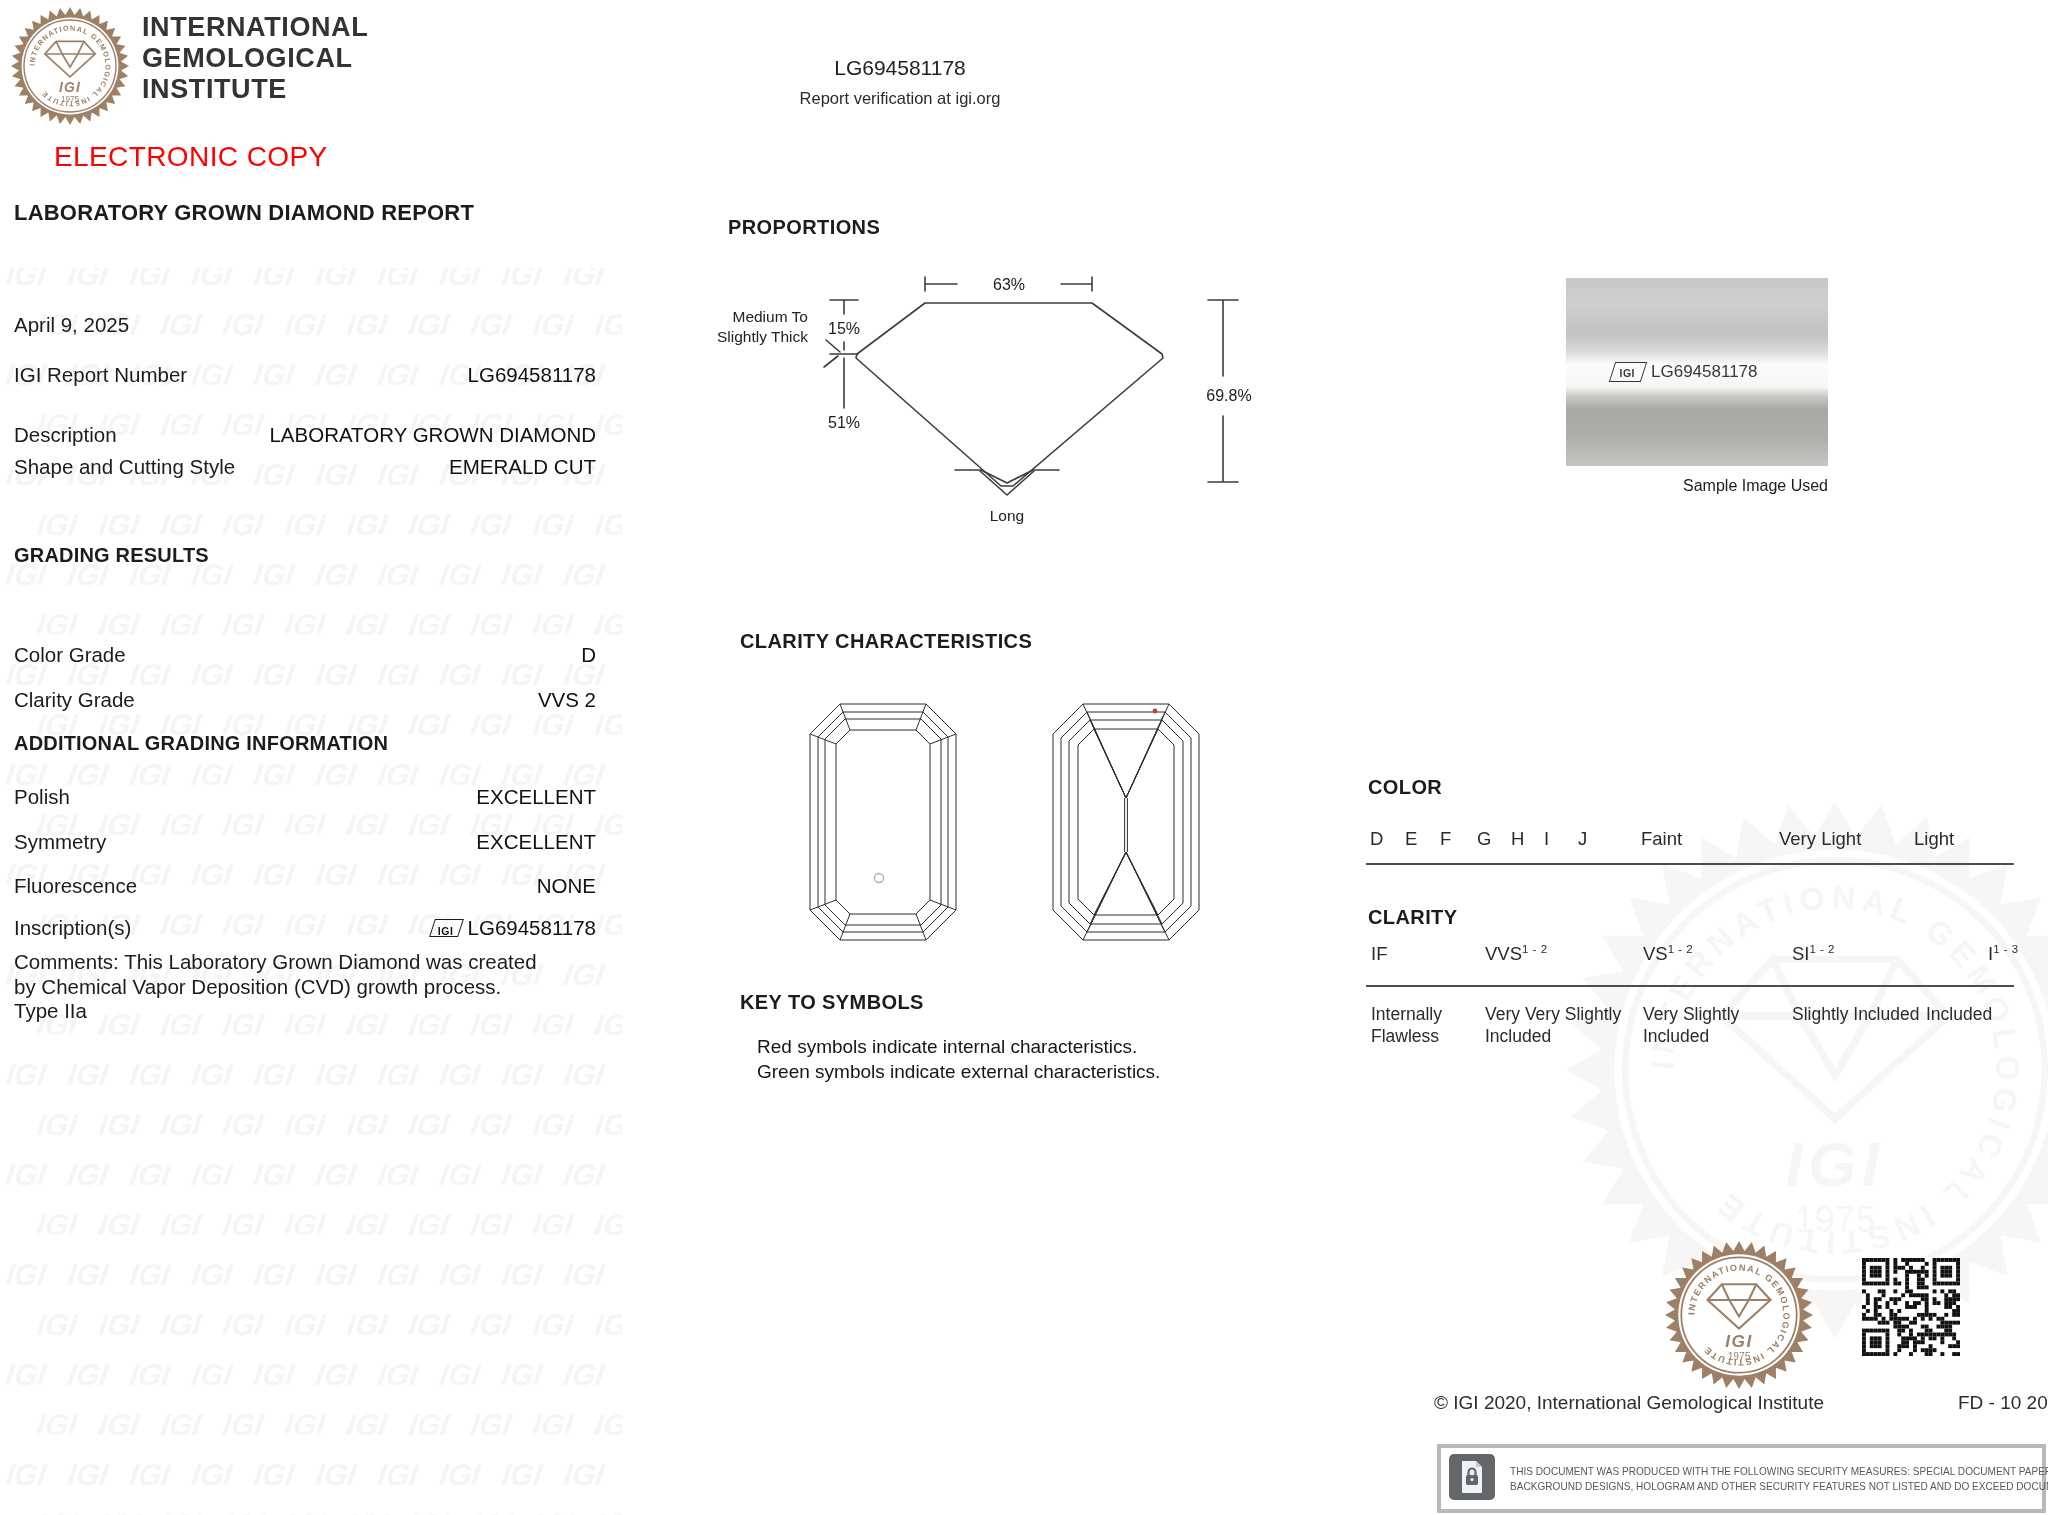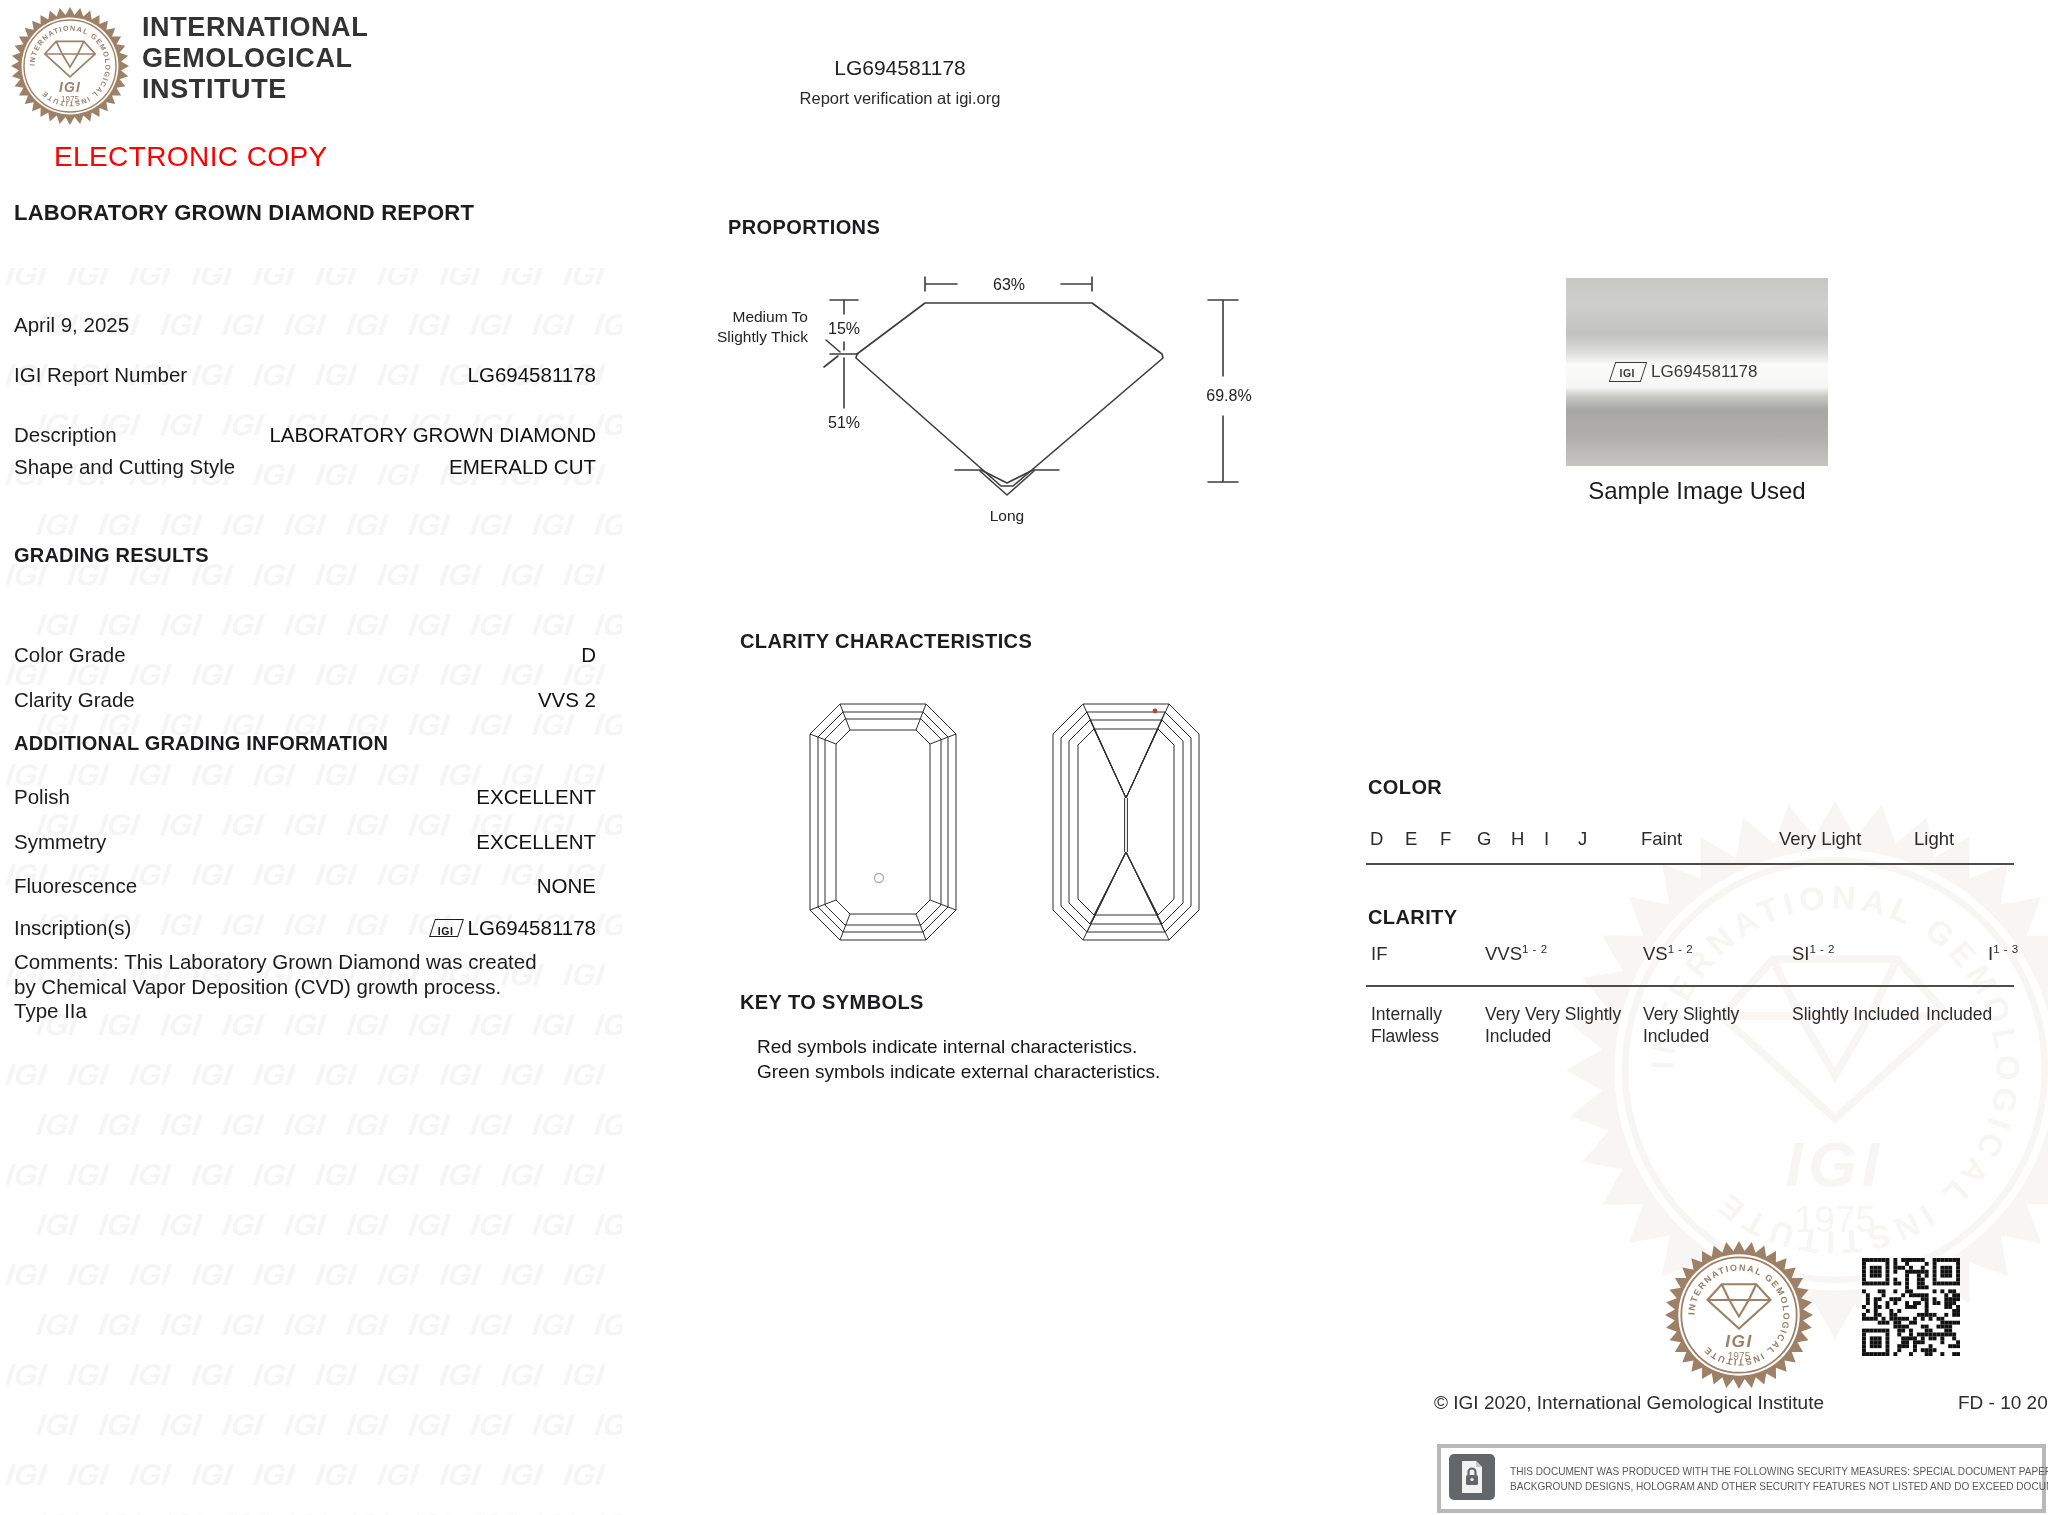--- a/index.html
+++ b/index.html
@@ -32,21 +32,21 @@
   
   .sec-title{position:absolute;font-size:20px;font-weight:bold;letter-spacing:.4px;}
   .prop-svg{position:absolute;left:640px;top:268px;}
   .prop-svg text{font-family:"Liberation Sans",sans-serif;fill:#222;}
   
   .sample-photo{position:absolute;left:1566px;top:278px;width:262px;height:188px;
      background:linear-gradient(180deg,#c7c7c5 0%,#cfcfcd 14%,#c2c2c0 30%,#dededc 40%,
      #fbfbf9 46%,#f6f6f4 58%,#c9c9c5 63%,#a7a7a3 70%,#afaeaa 84%,#c6c5c1 100%);}
   .sample-inscr{position:absolute;left:46px;top:84px;font-size:17px;color:#3a3a3c;display:flex;align-items:center;}
   .sample-inscr .igi-mark{border-color:#3a3a3c;width:30px;height:18px;line-height:17px;}
-  .sample-caption{position:absolute;left:1566px;top:477px;width:262px;text-align:center;font-size:24px;}
+  .sample-caption{position:absolute;left:1566px;top:477px;width:262px;text-align:right;font-size:16px;}
   
   .plot{position:absolute;}
   .key-line{position:absolute;left:757px;font-size:19px;color:#161616;}
   
   .scale-letter{position:absolute;font-size:18.5px;color:#2b2b2b;}
   .scale-line{position:absolute;left:1366px;width:648px;height:2px;background:#4d4d4d;}
   .cl-abbr{position:absolute;font-size:18.5px;color:#2b2b2b;}
   .cl-abbr sup{font-size:11.5px;vertical-align:7px;letter-spacing:.5px;}
   .cl-desc{position:absolute;font-size:17.5px;line-height:22px;color:#2b2b2b;width:140px;}
   

